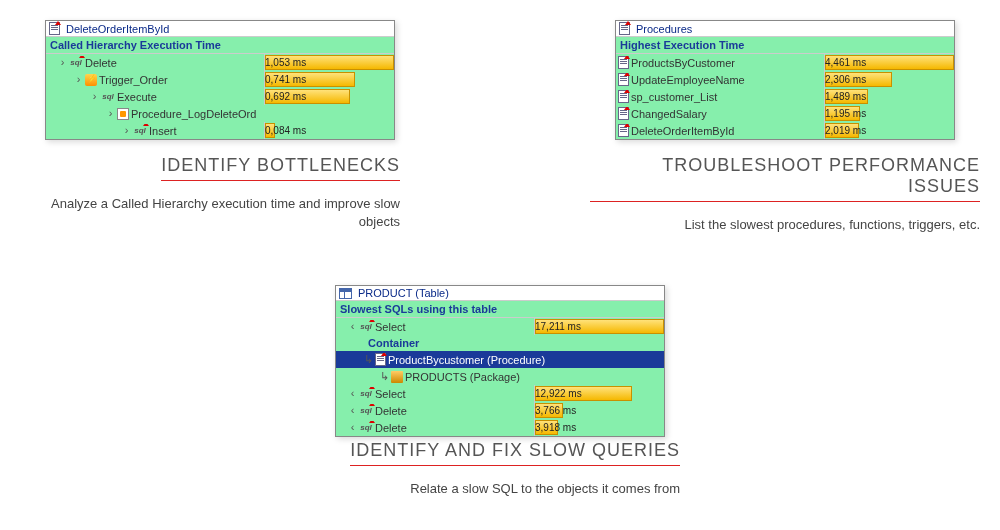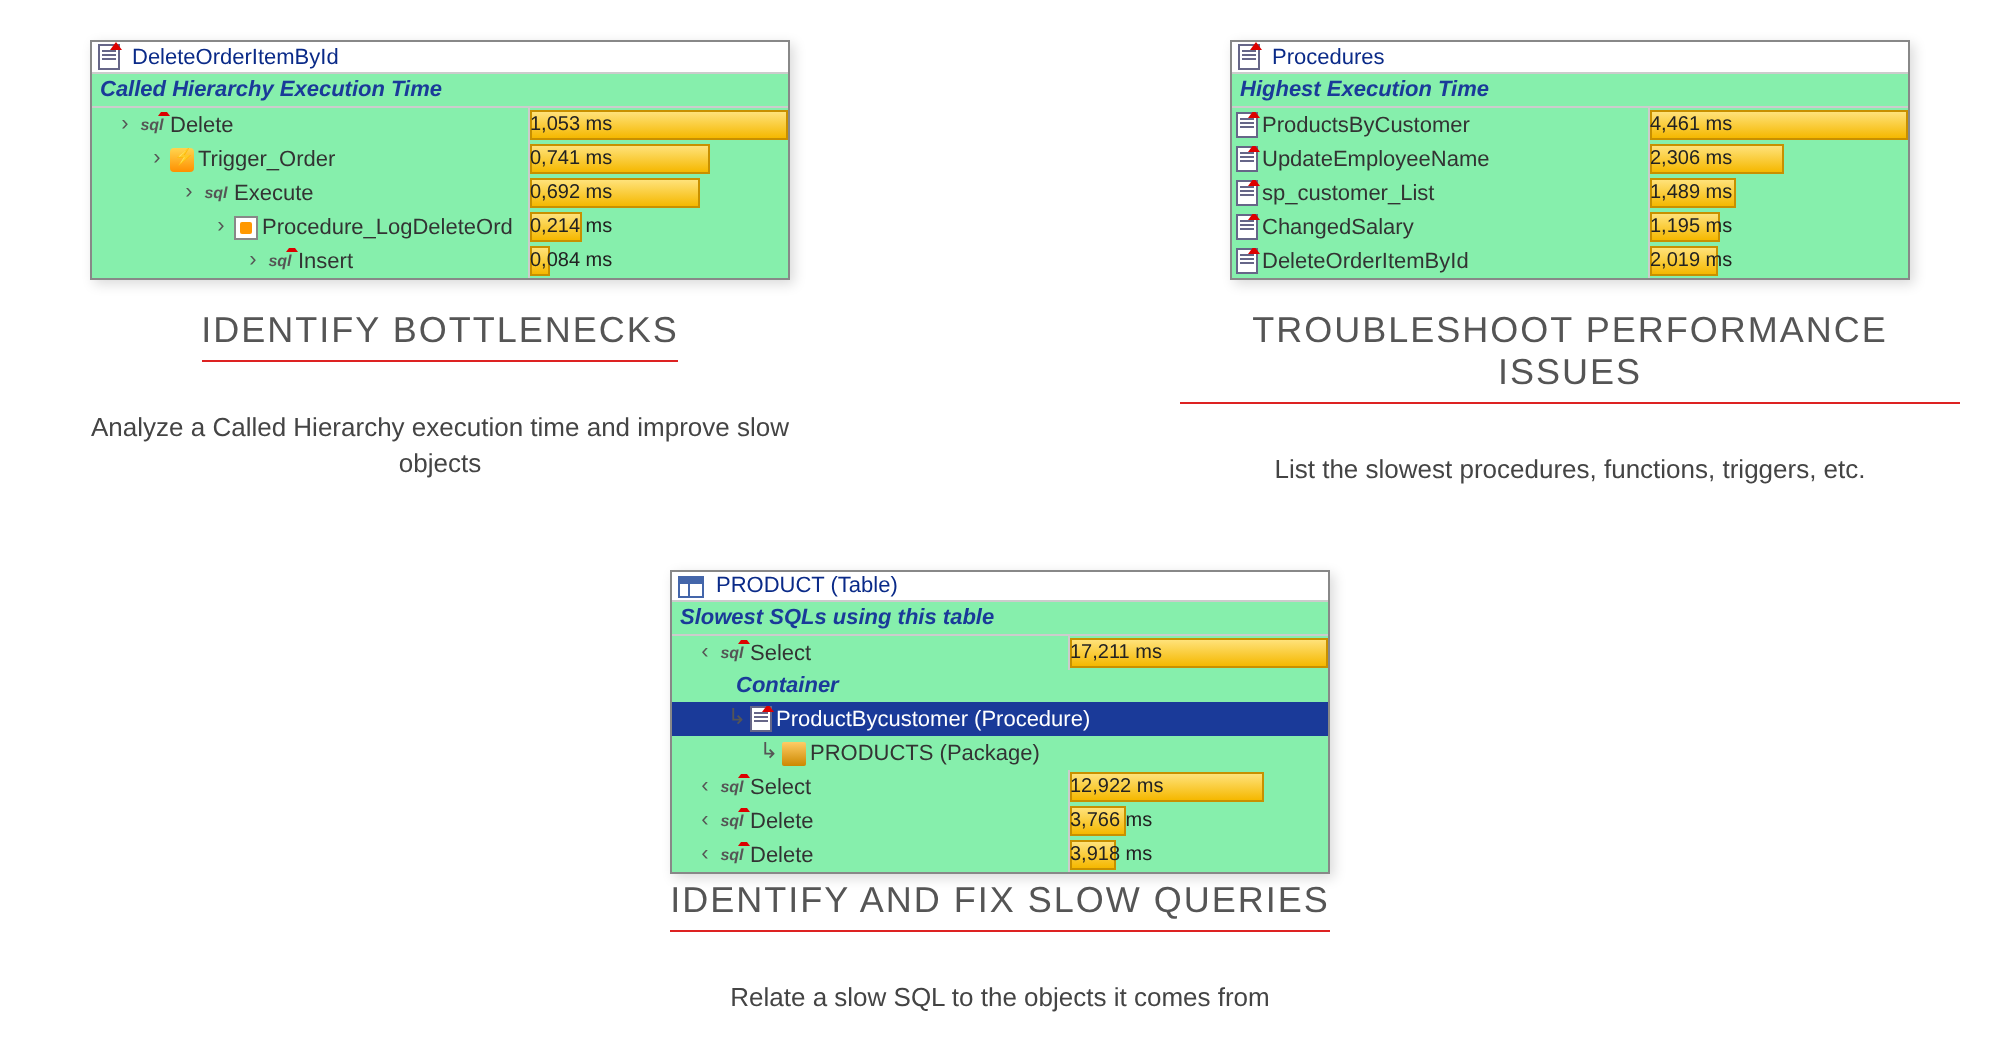--- a/index.html
+++ b/index.html
@@ -33,21 +33,20 @@
     gap: 3px;
     border-bottom: 1px solid #ccc;
   }
   .title-bar .title-text { color: #0a2a88; margin-left: 1px; }
   .subheader {
     color: #1a3a99;
     font-weight: bold;
     font-size: 11px;
     padding: 2px 4px;
     border-bottom: 1px solid #ccc;
-    font-style: italic;
   }
   .subheader.inline {
     border: none;
     padding: 2px 4px 2px 32px;
   }
 
   .row {
     display: flex;
     align-items: center;
     height: 17px;
@@ -183,41 +182,41 @@
     border-left: 1px solid #4466aa;
   }
   .icon-pkg {
     width: 12px; height: 12px;
     background: linear-gradient(#ffcc66, #cc8800);
     border-radius: 1px;
   }
 
   .caption-block {
     position: absolute;
-    text-align: center;
+    text-align: right;
     width: 360px;
   }
   .caption-block.left-cap { left: 40px; top: 155px; }
   .caption-block.right-cap { left: 590px; top: 155px; width: 390px;}
   .caption-block.bottom-cap { left: 320px; top: 440px; }
   .caption-title {
     font-family: "Segoe UI Light", "Helvetica Neue", Arial, sans-serif;
     font-size: 18px;
     font-weight: 300;
     letter-spacing: 1px;
     color: #555;
     padding-bottom: 4px;
     display: inline-block;
     border-bottom: 1px solid #d22;
   }
   .caption-sub {
     font-family: Arial, sans-serif;
     font-size: 13px;
     color: #444;
-    margin-top: 24px;
+    margin-top: 14px;
     line-height: 1.4;
   }
 
   .indent-1 { padding-left: 12px; }
   .indent-2 { padding-left: 28px; }
   .indent-3 { padding-left: 44px; }
   .indent-4 { padding-left: 60px; }
   .indent-5 { padding-left: 76px; }
 </style>
 </head>
@@ -262,24 +261,20 @@
           <div class="bar" style="width: 66%;"></div>
           <div class="bar-label">0,692 ms</div>
         </div>
       </div>
       <div class="row">
         <div class="tree-col indent-4">
           <span class="toggle">›</span>
           <span class="icon icon-proc"></span>
           <span>Procedure_LogDeleteOrd</span>
         </div>
-        <div class="bar-col">
-          <div class="bar" style="width: 20%;"></div>
-          <div class="bar-label">0,214 ms</div>
-        </div>
       </div>
       <div class="row">
         <div class="tree-col indent-5">
           <span class="toggle">›</span>
           <span class="icon icon-sql red"></span>
           <span>Insert</span>
         </div>
         <div class="bar-col">
           <div class="bar" style="width: 8%;"></div>
           <div class="bar-label">0,084 ms</div>

